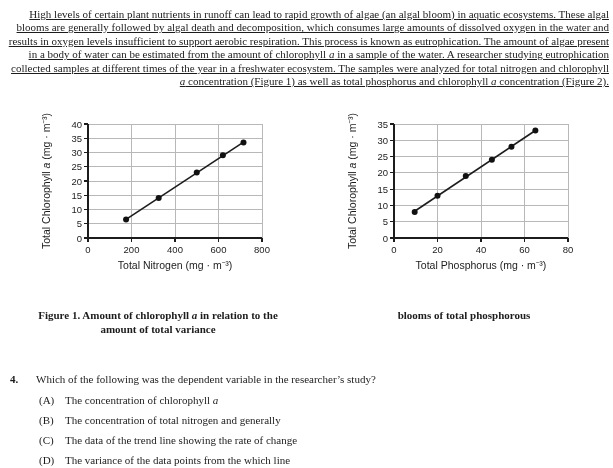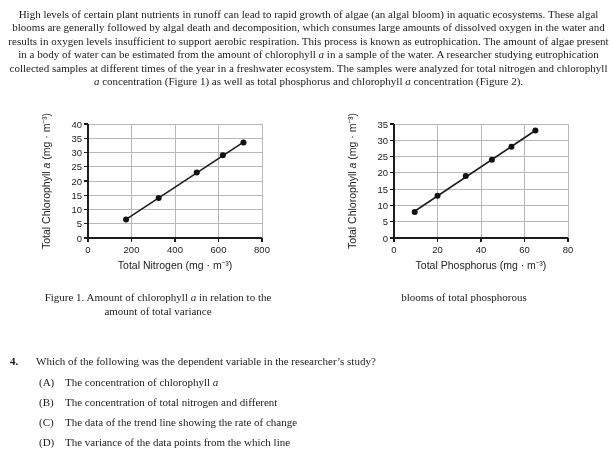--- a/index.html
+++ b/index.html
@@ -11,46 +11,48 @@
     font-family:"Liberation Serif", serif;
     overflow:hidden;
     box-sizing:border-box;
     padding:8px 5px 0 8px;
   }
   .intro{
     margin:0;
     width:601px;
     font-size:11px;
     line-height:13.4px;
-    text-align:center;
+    text-align:right;
+    text-decoration:underline;
   }
   .figures-row{
     display:flex;
     justify-content:space-between;
     margin-top:26px;
     padding-left:26px;
     padding-right:20px;
   }
   .figure-block{
     width:248px;
     display:flex;
     flex-direction:column;
     align-items:center;
   }
   svg.chart{overflow:visible;display:block;}
   svg.chart text{
     fill:#1c1c1c;
     font-family:"Liberation Sans", sans-serif;
   }
   .caption{
-    margin-top:9px;
+    margin-top:27px;
     width:100%;
     font-size:11px;
     line-height:13.5px;
     text-align:center;
+    font-weight:bold;
   }
   .caption div{white-space:nowrap;}
   .question{
     margin-top:37px;
     font-size:11px;
     padding-left:2px;
   }
   .q-row{display:flex;}
   .q-num{
     font-weight:bold;
@@ -197,21 +199,21 @@
       <span class="q-num">4.</span>
       <span class="q-text"><span>Which of the following was the dependent variable in the researcher’s study?</span></span>
     </div>
     <div class="options">
       <div class="option">
         <span class="opt-label">(A)</span>
         <span class="opt-text"><span>The concentration of chlorophyll </span><i>a</i></span>
       </div>
       <div class="option">
         <span class="opt-label">(B)</span>
-        <span class="opt-text"><span>The concentration of total nitrogen and different</span></span>
+        <span class="opt-text"><span>The concentration of total nitrogen and generally</span></span>
       </div>
       <div class="option">
         <span class="opt-label">(C)</span>
         <span class="opt-text"><span>The data of the trend line showing the rate of change</span></span>
       </div>
       <div class="option">
         <span class="opt-label">(D)</span>
         <span class="opt-text"><span>The variance of the data points from the which line</span></span>
       </div>
     </div>

